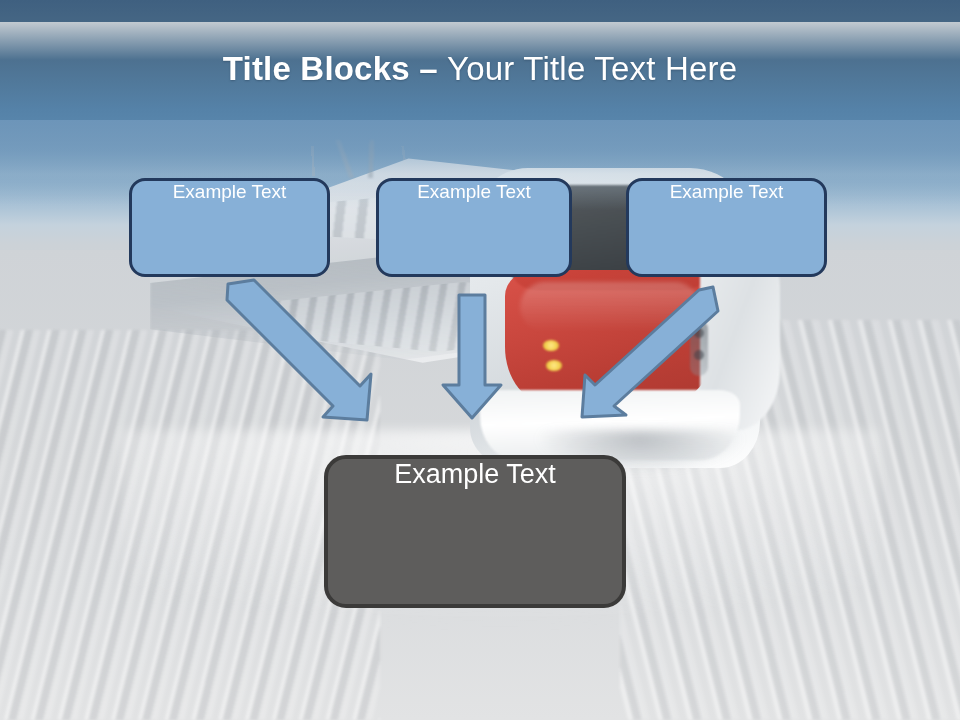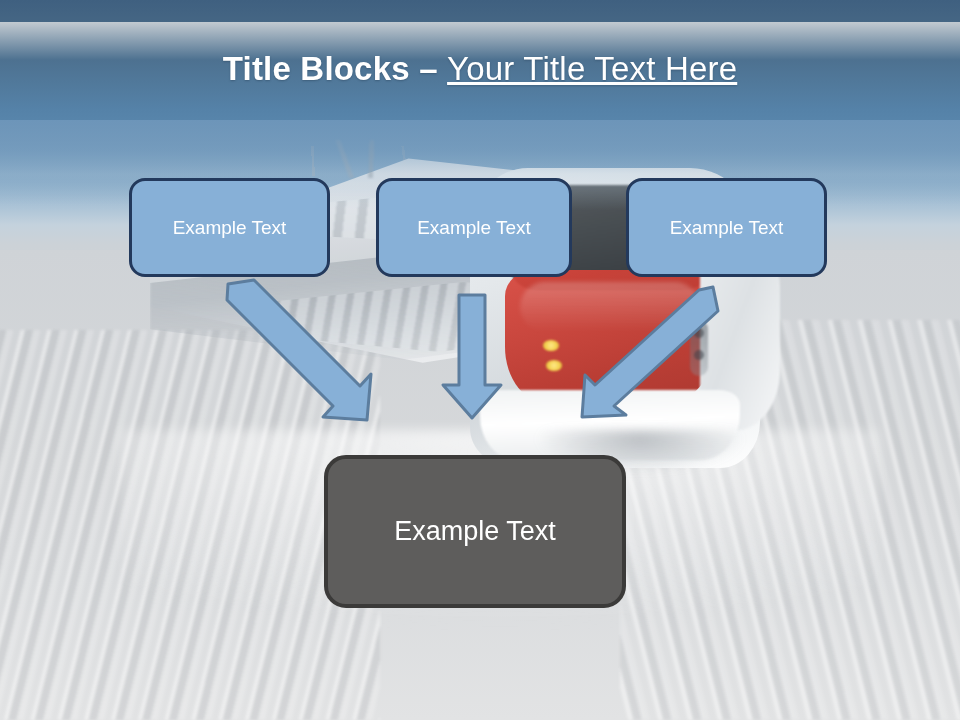--- a/index.html
+++ b/index.html
@@ -151,27 +151,27 @@
     background:linear-gradient(to bottom,rgba(110,150,186,.95),rgba(176,198,216,.35) 60%,rgba(205,212,217,0));
   }
 
   
   #title{
     position:absolute;left:0;top:50px;width:960px;text-align:center;
     color:#ffffff;font-size:33px;letter-spacing:.2px;white-space:nowrap;
     text-shadow:0 1px 2px rgba(30,50,70,.35);
   }
   #title .strong{font-weight:bold;}
-  #title .light{font-weight:normal;text-decoration:underline;}
+  #title .light{font-weight:normal;}
 
   
   .tbox{
     position:absolute;box-sizing:border-box;
     border-radius:16px;
-    display:flex;align-items:center;justify-content:center;
+    display:flex;align-items:flex-start;justify-content:center;
     color:#ffffff;
   }
   .tbox-blue{
     background:#87b0d7;border:3px solid #23395c;
     font-size:19px;
   }
   .b1{left:129px;top:178px;width:201px;height:99px;}
   .b2{left:376px;top:178px;width:196px;height:99px;}
   .b3{left:626px;top:178px;width:201px;height:99px;}
   .tbox-dark{

